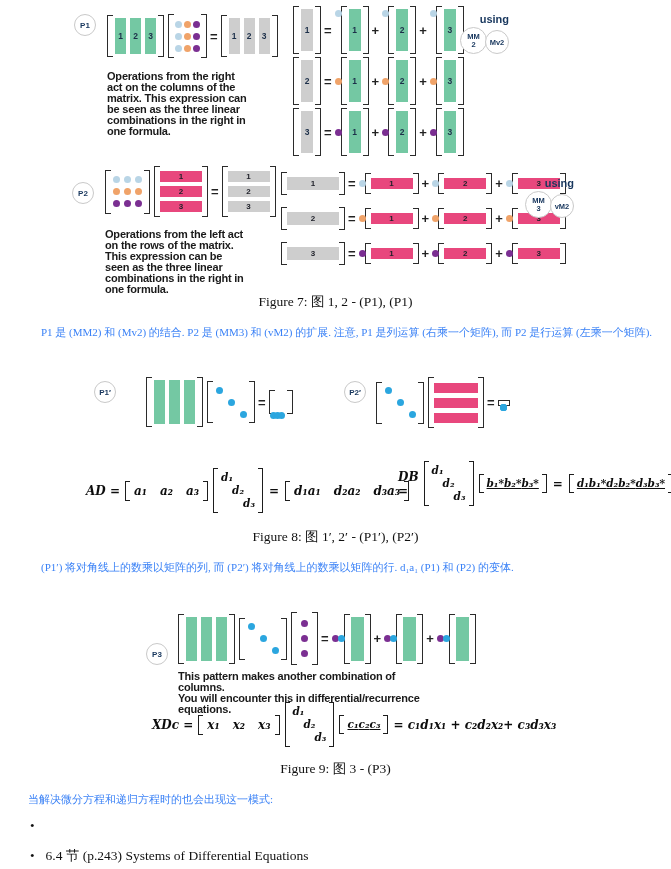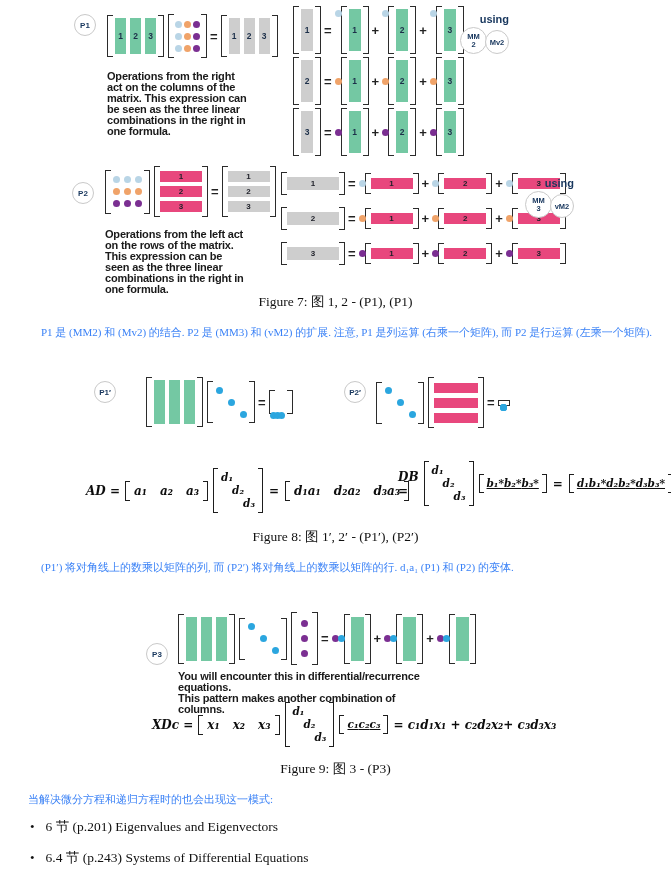--- a/index.html
+++ b/index.html
@@ -547,22 +547,22 @@
         <span class="mdot c-pu dmid"></span>
         <span class="mdot c-bl dmid" style="margin-right:-1px;"></span>
         <span class="br">
           <span class="vplain res greenbg"></span>
         </span>
       </span>
   </div>
 </div>
 
 <div class="abs figcap" style="left:178px; top:671px; width:260px;">
+  <div>This pattern makes another combination of  columns.</div>
   <div>You will encounter this in differential/recurrence equations.</div>
-  <div>This pattern makes another combination of  columns.</div>
 </div>
 
 <div class="abs math" style="left:152px; top:702px;">
   <span>XDc =</span>
   <span class="br thin">
     <span class="frow">
       <span>x₁</span>
       <span>x₂</span>
       <span>x₃</span>
     </span>
@@ -584,19 +584,18 @@
   <span>= c₁d₁x₁ + c₂d₂x₂+ c₃d₃x₃</span>
 </div>
 
 <div class="figure-caption" style="top:760px;">Figure 9: 图 3 - (P3)</div>
 
 <p class="para" style="top:788px; text-indent:14px;">当解决微分方程和递归方程时的也会出现这一模式:</p>
 
 <ul class="bullets" style="top:818px;">
   <li>
       <span class="bdot">•</span>
-      <span>6 节 (p.201) Eigenvalues and Eigenvectors</span>
     </li>
   <li>
       <span class="bdot">•</span>
       <span>6.4 节 (p.243) Systems of Differential Equations</span>
     </li>
 </ul>
 
 </body></html>

